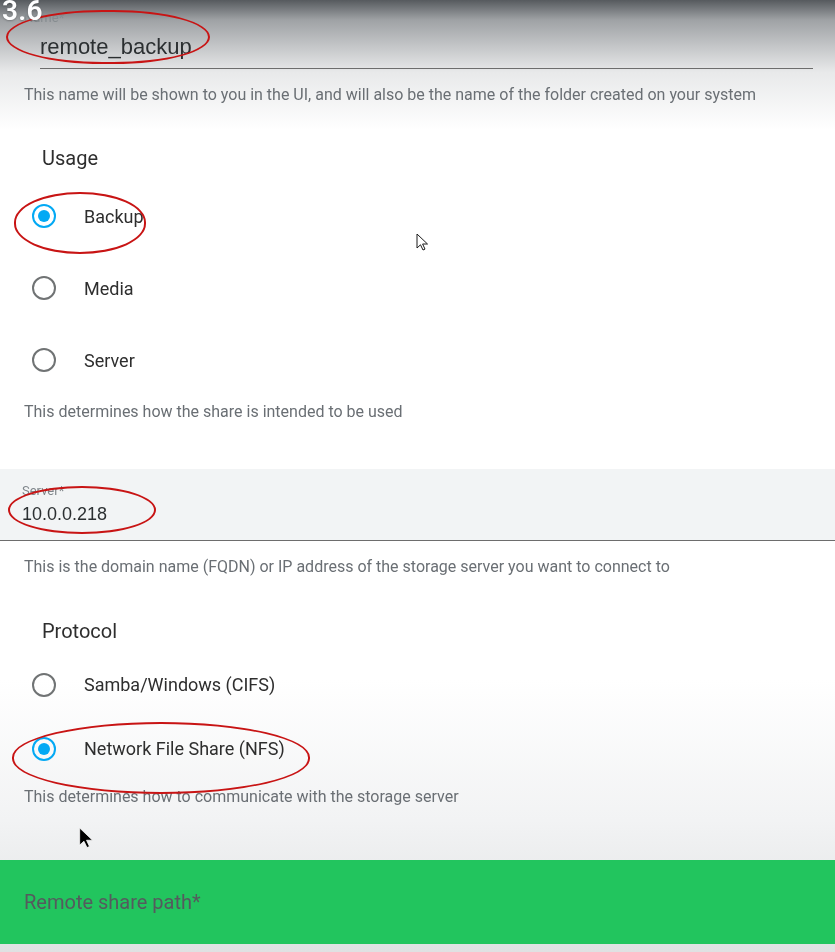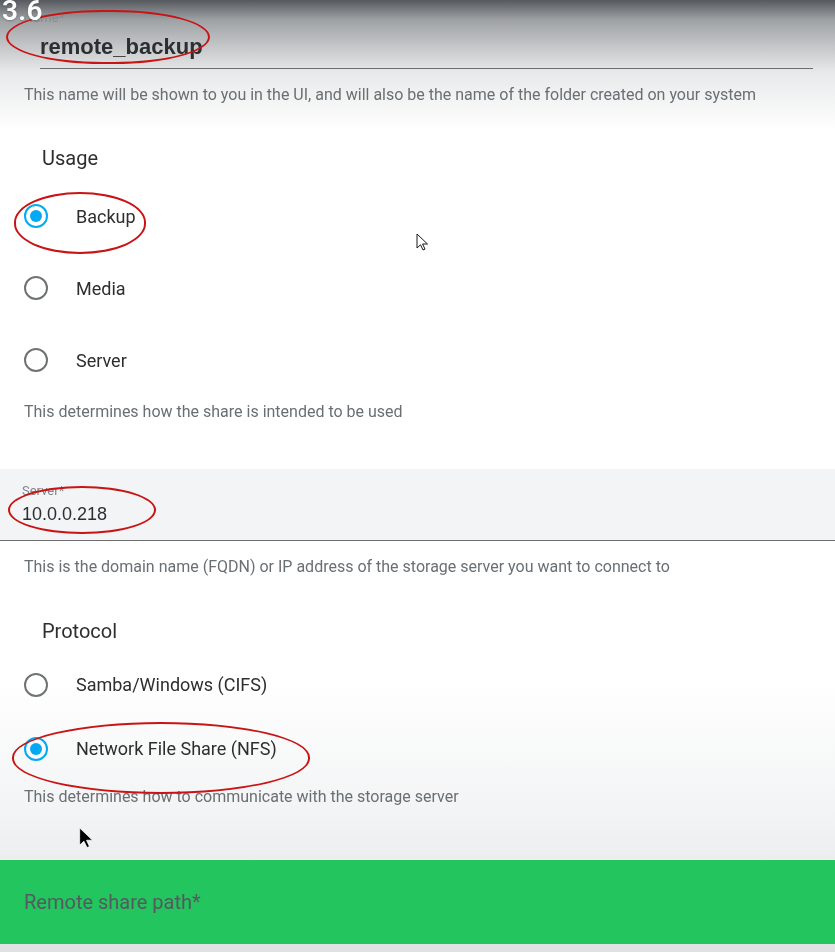--- a/index.html
+++ b/index.html
@@ -53,21 +53,20 @@
   }
   .name-input{
     width:100%;
     box-sizing:border-box;
     font-size:22px;
     border:none;
     background:transparent;
     padding:24px 0 8px 0;
     color:#2b2f31;
     outline:none;
-    font-weight:bold;
   }
   .name-underline{
     height:1px;
     background:var(--hr);
     width:calc(100% );
     margin:0;
   }
 
   .help-text{
     font-size:16px;
@@ -77,21 +76,21 @@
   }
 
   .section-title{
     font-size:20px;
     color:#2e2e2e;
     padding:36px 0 10px 2px;
     margin-left:40px;
   }
 
   
-  .radio-group{padding-left:24px;}
+  .radio-group{padding-left:32px;}
   .radio-row{
     display:flex;
     align-items:center;
     gap:28px;
     height:72px;
     position:relative;
   }
   .radio-circle{
     width:24px;height:24px;
     border:2.4px solid #707374;

